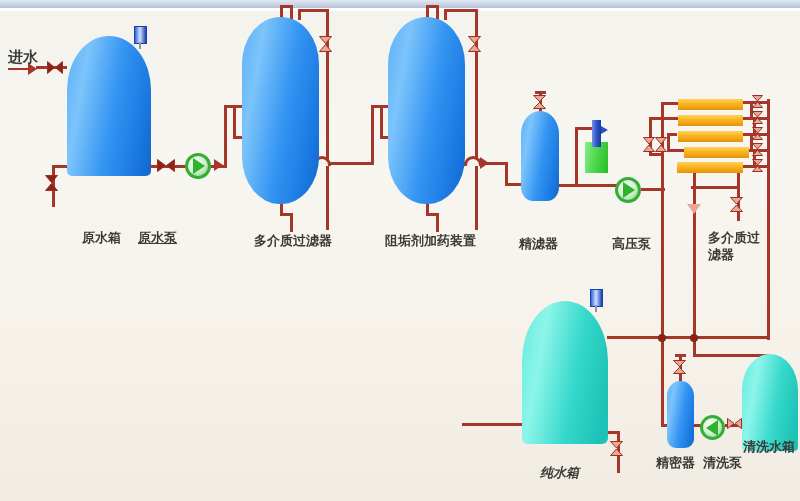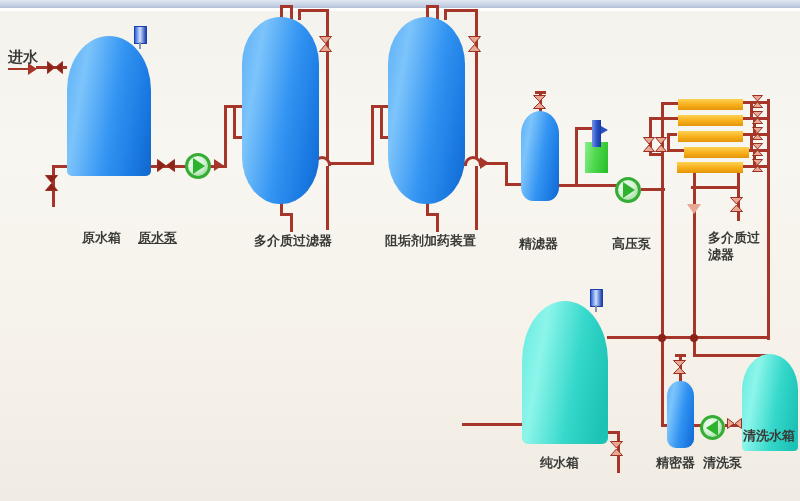--- a/index.html
+++ b/index.html
@@ -279,18 +279,18 @@
   <div class="cyantank" style="left:742px;top:354px;width:56px;height:97px;border-radius:28px 28px 4px 4px / 36px 36px 4px 4px;"></div>
 
   <div class="label" style="left:8px;top:48px;font-size:15px;">进水</div>
   <div class="label" style="left:82px;top:229px;">原水箱</div>
   <div class="label" style="left:138px;top:229px;text-decoration:underline;">原水泵</div>
   <div class="label" style="left:254px;top:232px;">多介质过滤器</div>
   <div class="label" style="left:385px;top:232px;">阻垢剂加药装置</div>
   <div class="label" style="left:519px;top:235px;">精滤器</div>
   <div class="label" style="left:612px;top:235px;">高压泵</div>
   <div class="label" style="left:708px;top:229px;width:58px;white-space:normal;line-height:17px;">多介质过滤器</div>
-  <div class="label" style="left:540px;top:454px;">纯水箱</div>
+  <div class="label" style="left:540px;top:464px;font-style:italic;">纯水箱</div>
   <div class="label" style="left:656px;top:454px;">精密器</div>
   <div class="label" style="left:703px;top:454px;">清洗泵</div>
-  <div class="label" style="left:743px;top:427px;">清洗水箱</div>
+  <div class="label" style="left:743px;top:438px;">清洗水箱</div>
 
 </div>
 
 </body></html>

